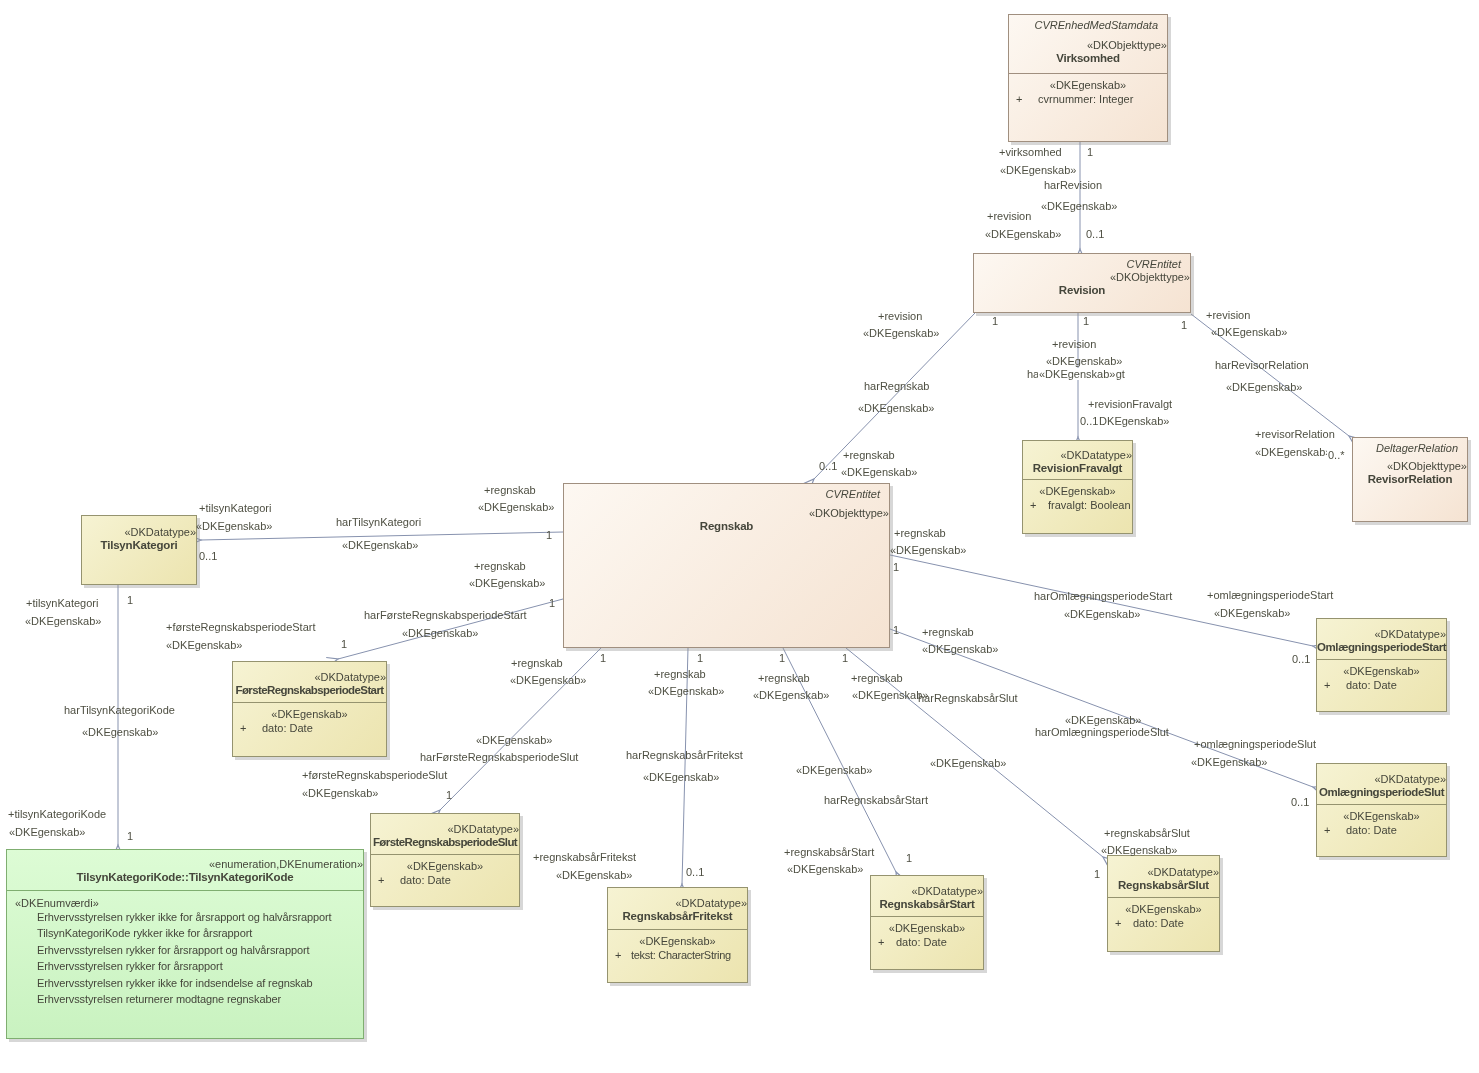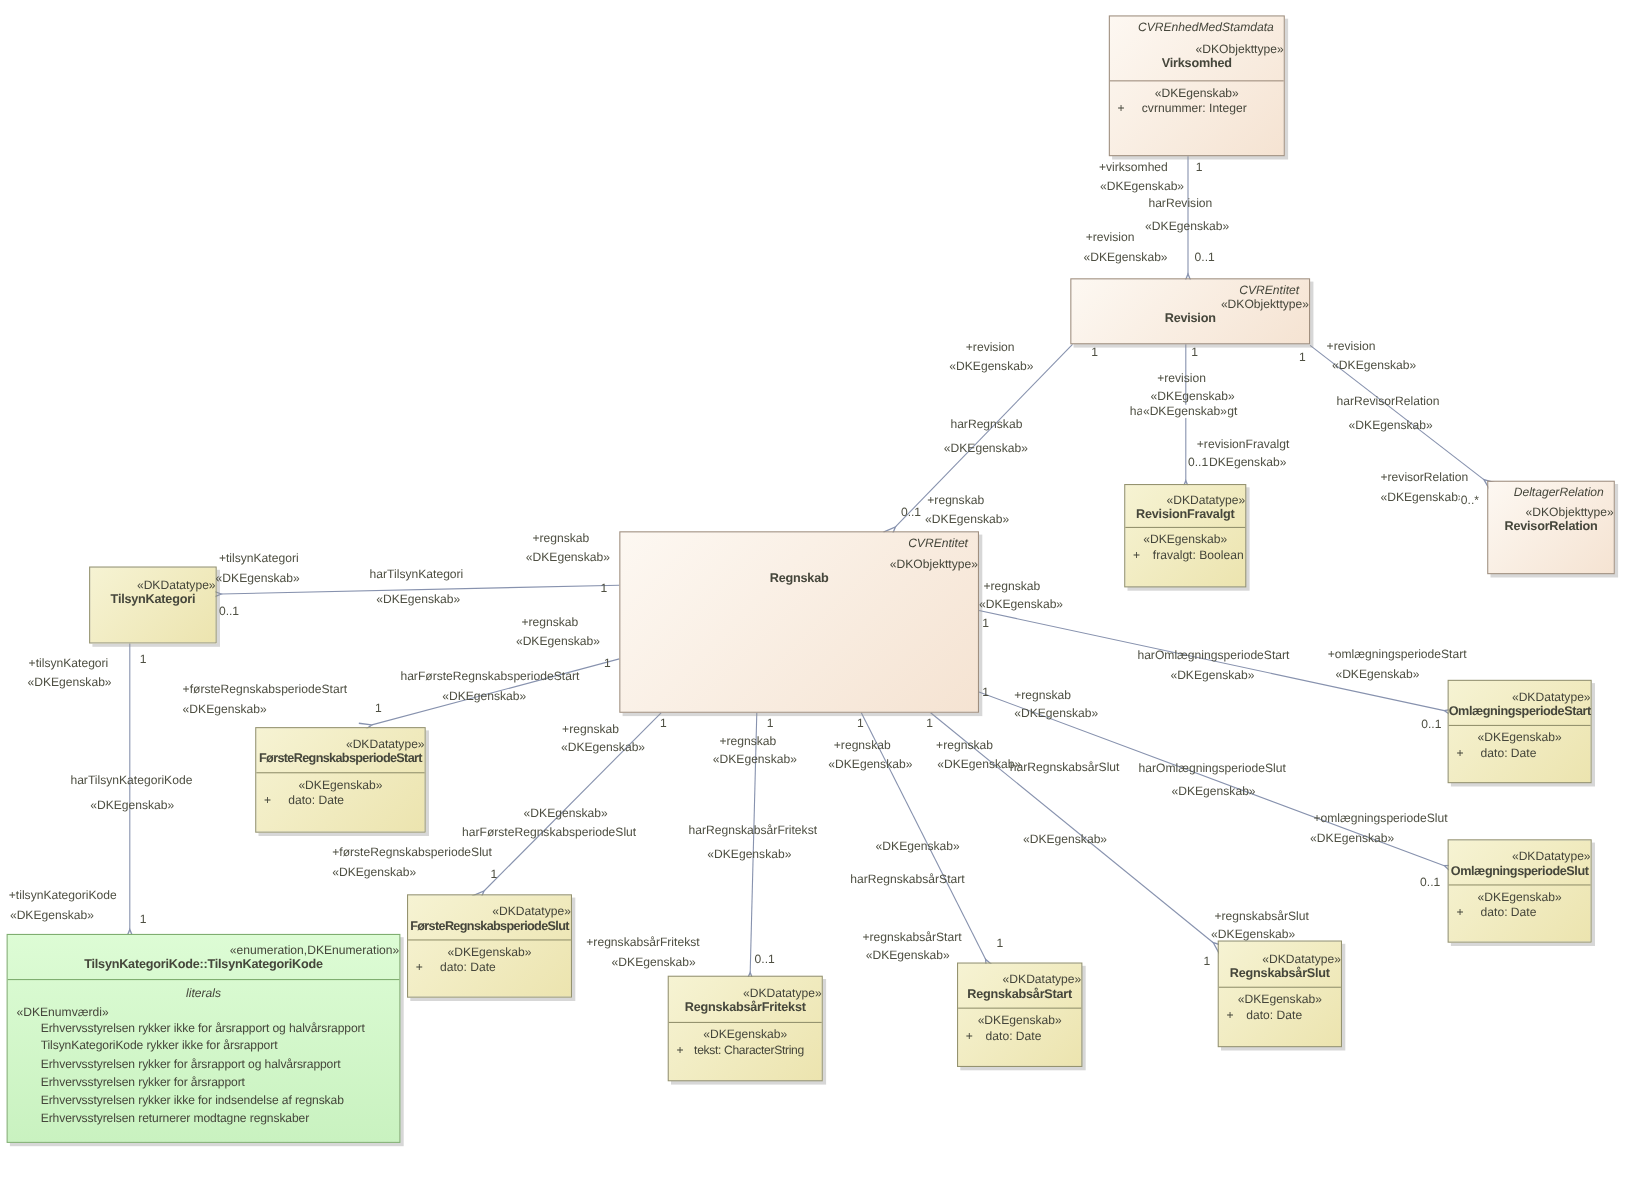--- a/index.html
+++ b/index.html
@@ -158,21 +158,20 @@
     <div class="attrs" style="margin-top:6px;">
       <div class="attr-stereo">«DKEgenskab»</div>
       <div class="attr-row"><span class="vis">+</span><span>dato: Date</span></div>
     </div>
   </div>
 
   <div class="cls green" style="left:6px;top:849px;width:358px;height:190px;">
     <div class="stereo" style="margin-top:8px;padding-left:28px;">«enumeration,DKEnumeration»</div>
     <div class="cname">TilsynKategoriKode::TilsynKategoriKode</div>
     <div class="attrs" style="margin-top:7px;">
-      <div class="section-label">literals</div>
       <div class="enum-stereo">«DKEnumværdi»</div>
       <div class="literal">Erhvervsstyrelsen rykker ikke for årsrapport og halvårsrapport</div>
       <div class="literal">TilsynKategoriKode rykker ikke for årsrapport</div>
       <div class="literal">Erhvervsstyrelsen rykker for årsrapport og halvårsrapport</div>
       <div class="literal">Erhvervsstyrelsen rykker for årsrapport</div>
       <div class="literal">Erhvervsstyrelsen rykker ikke for indsendelse af regnskab</div>
       <div class="literal">Erhvervsstyrelsen returnerer modtagne regnskaber</div>
     </div>
   </div>
 
@@ -244,21 +243,21 @@
   <div class="lbl" style="left:697px;top:652px;">1</div>
   <div class="lbl" style="left:626px;top:749px;">harRegnskabsårFritekst</div>
   <div class="lbl" style="left:643px;top:771px;">«DKEgenskab»</div>
   <div class="lbl" style="left:533px;top:851px;">+regnskabsårFritekst</div>
   <div class="lbl" style="left:556px;top:869px;">«DKEgenskab»</div>
   <div class="lbl" style="left:686px;top:866px;">0..1</div>
 
   <div class="lbl" style="left:758px;top:672px;">+regnskab</div>
   <div class="lbl" style="left:753px;top:689px;">«DKEgenskab»</div>
   <div class="lbl" style="left:779px;top:652px;">1</div>
-  <div class="lbl" style="left:773px;top:794px;">harRegnskabsårStart</div>
+  <div class="lbl" style="left:824px;top:794px;">harRegnskabsårStart</div>
   <div class="lbl" style="left:796px;top:764px;">«DKEgenskab»</div>
   <div class="lbl" style="left:784px;top:846px;">+regnskabsårStart</div>
   <div class="lbl" style="left:787px;top:863px;">«DKEgenskab»</div>
   <div class="lbl" style="left:906px;top:852px;">1</div>
 
   <div class="lbl" style="left:851px;top:672px;">+regnskab</div>
   <div class="lbl" style="left:852px;top:689px;">«DKEgenskab»</div>
   <div class="lbl" style="left:842px;top:652px;">1</div>
   <div class="lbl" style="left:918px;top:692px;">harRegnskabsårSlut</div>
   <div class="lbl" style="left:930px;top:757px;">«DKEgenskab»</div>
@@ -271,21 +270,21 @@
   <div class="lbl" style="left:893px;top:561px;">1</div>
   <div class="lbl" style="left:1034px;top:590px;">harOmlægningsperiodeStart</div>
   <div class="lbl" style="left:1064px;top:608px;">«DKEgenskab»</div>
   <div class="lbl" style="left:1207px;top:589px;">+omlægningsperiodeStart</div>
   <div class="lbl" style="left:1214px;top:607px;">«DKEgenskab»</div>
   <div class="lbl" style="left:1292px;top:653px;">0..1</div>
 
   <div class="lbl" style="left:922px;top:626px;">+regnskab</div>
   <div class="lbl" style="left:922px;top:643px;">«DKEgenskab»</div>
   <div class="lbl" style="left:893px;top:624px;">1</div>
-  <div class="lbl" style="left:1035px;top:693px;">harOmlægningsperiodeSlut</div>
+  <div class="lbl" style="left:1035px;top:726px;">harOmlægningsperiodeSlut</div>
   <div class="lbl" style="left:1065px;top:714px;">«DKEgenskab»</div>
   <div class="lbl" style="left:1194px;top:738px;">+omlægningsperiodeSlut</div>
   <div class="lbl" style="left:1191px;top:756px;">«DKEgenskab»</div>
   <div class="lbl" style="left:1291px;top:796px;">0..1</div>
 
   <div class="lbl" style="left:26px;top:597px;">+tilsynKategori</div>
   <div class="lbl" style="left:25px;top:615px;">«DKEgenskab»</div>
   <div class="lbl" style="left:127px;top:594px;">1</div>
   <div class="lbl" style="left:64px;top:704px;">harTilsynKategoriKode</div>
   <div class="lbl" style="left:82px;top:726px;">«DKEgenskab»</div>

